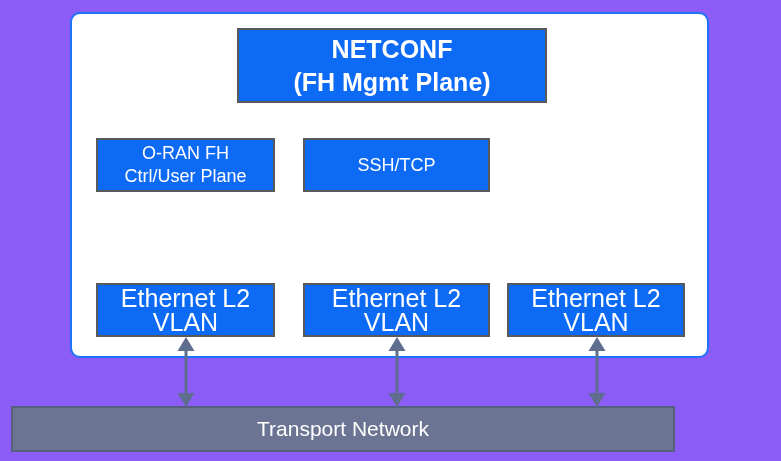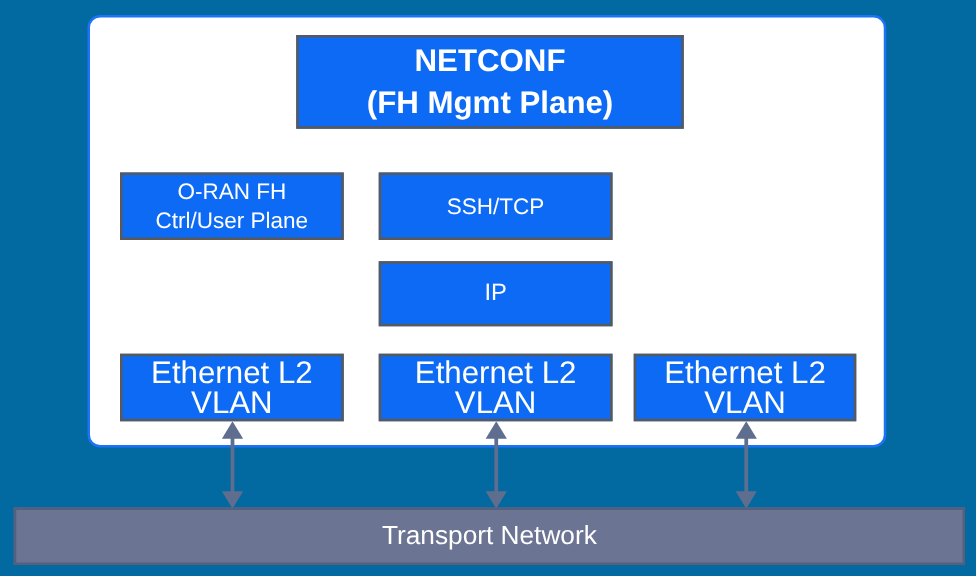--- a/index.html
+++ b/index.html
@@ -8,21 +8,21 @@
     --container-border:#1b74f8;
     --transport-fill:#6b7492;
     --transport-border:#555f7e;
     --arrow:#5f6e8e;
     --text:#ffffff;
   }
   html,body{margin:0;padding:0;background:#ffffff;}
   .canvas{
     position:relative;width:781px;height:461px;overflow:hidden;
     font-family:"Liberation Sans","DejaVu Sans",sans-serif;
-    background:#0369a1;
+    background:#8b5cf6;
   }
   .container{
     position:absolute;left:70px;top:12px;width:639px;height:346px;
     border:2px solid var(--container-border);border-radius:10px;
     background:#ffffff;box-sizing:border-box;
   }
   .bluebox{
     position:absolute;box-sizing:border-box;
     background:var(--box-blue);border:2px solid var(--box-border);
     color:var(--text);display:flex;align-items:center;justify-content:center;
@@ -37,42 +37,41 @@
   .col2{left:303px;width:187px;}
   .col3{left:507px;width:178px;}
   .split{display:flex;padding:0;align-items:stretch;}
   .cell{flex:1;display:flex;align-items:center;justify-content:center;font-size:19px;}
   .vdivider{width:2px;background:#ffffff;}
   .arrow{position:absolute;top:337px;width:20px;height:70px;}
   .arrow svg{display:block;}
   .arrow .shape{fill:var(--arrow);}
   .arrow1{left:176px;} .arrow2{left:387px;} .arrow3{left:587px;}
   .transport{
-    position:absolute;left:11px;top:406px;width:761px;height:46px;
+    position:absolute;left:11px;top:406px;width:664px;height:46px;
     box-sizing:border-box;background:var(--transport-fill);
     border:2px solid var(--transport-border);
     color:var(--text);font-size:21px;
     display:flex;align-items:center;justify-content:center;
   }
 </style>
 </head>
 <body>
 
 <div class="canvas">
 
   <div class="container"></div>
 
   <div class="bluebox netconf">NETCONF
 (FH Mgmt Plane)</div>
 
   <div class="bluebox row2 col2">SSH/TCP</div>
   <div class="bluebox row2 col1">O-RAN FH
 Ctrl/User Plane</div>
 
-  <div class="bluebox row3 col2">IP</div>
 
   <div class="bluebox row4 col1">Ethernet L2
 VLAN</div>
   <div class="bluebox row4 col2">Ethernet L2
 VLAN</div>
   <div class="bluebox row4 col3">Ethernet L2
 VLAN</div>
 
   <div class="arrow arrow1">
     <svg width="20" height="70" viewBox="0 0 20 70">

